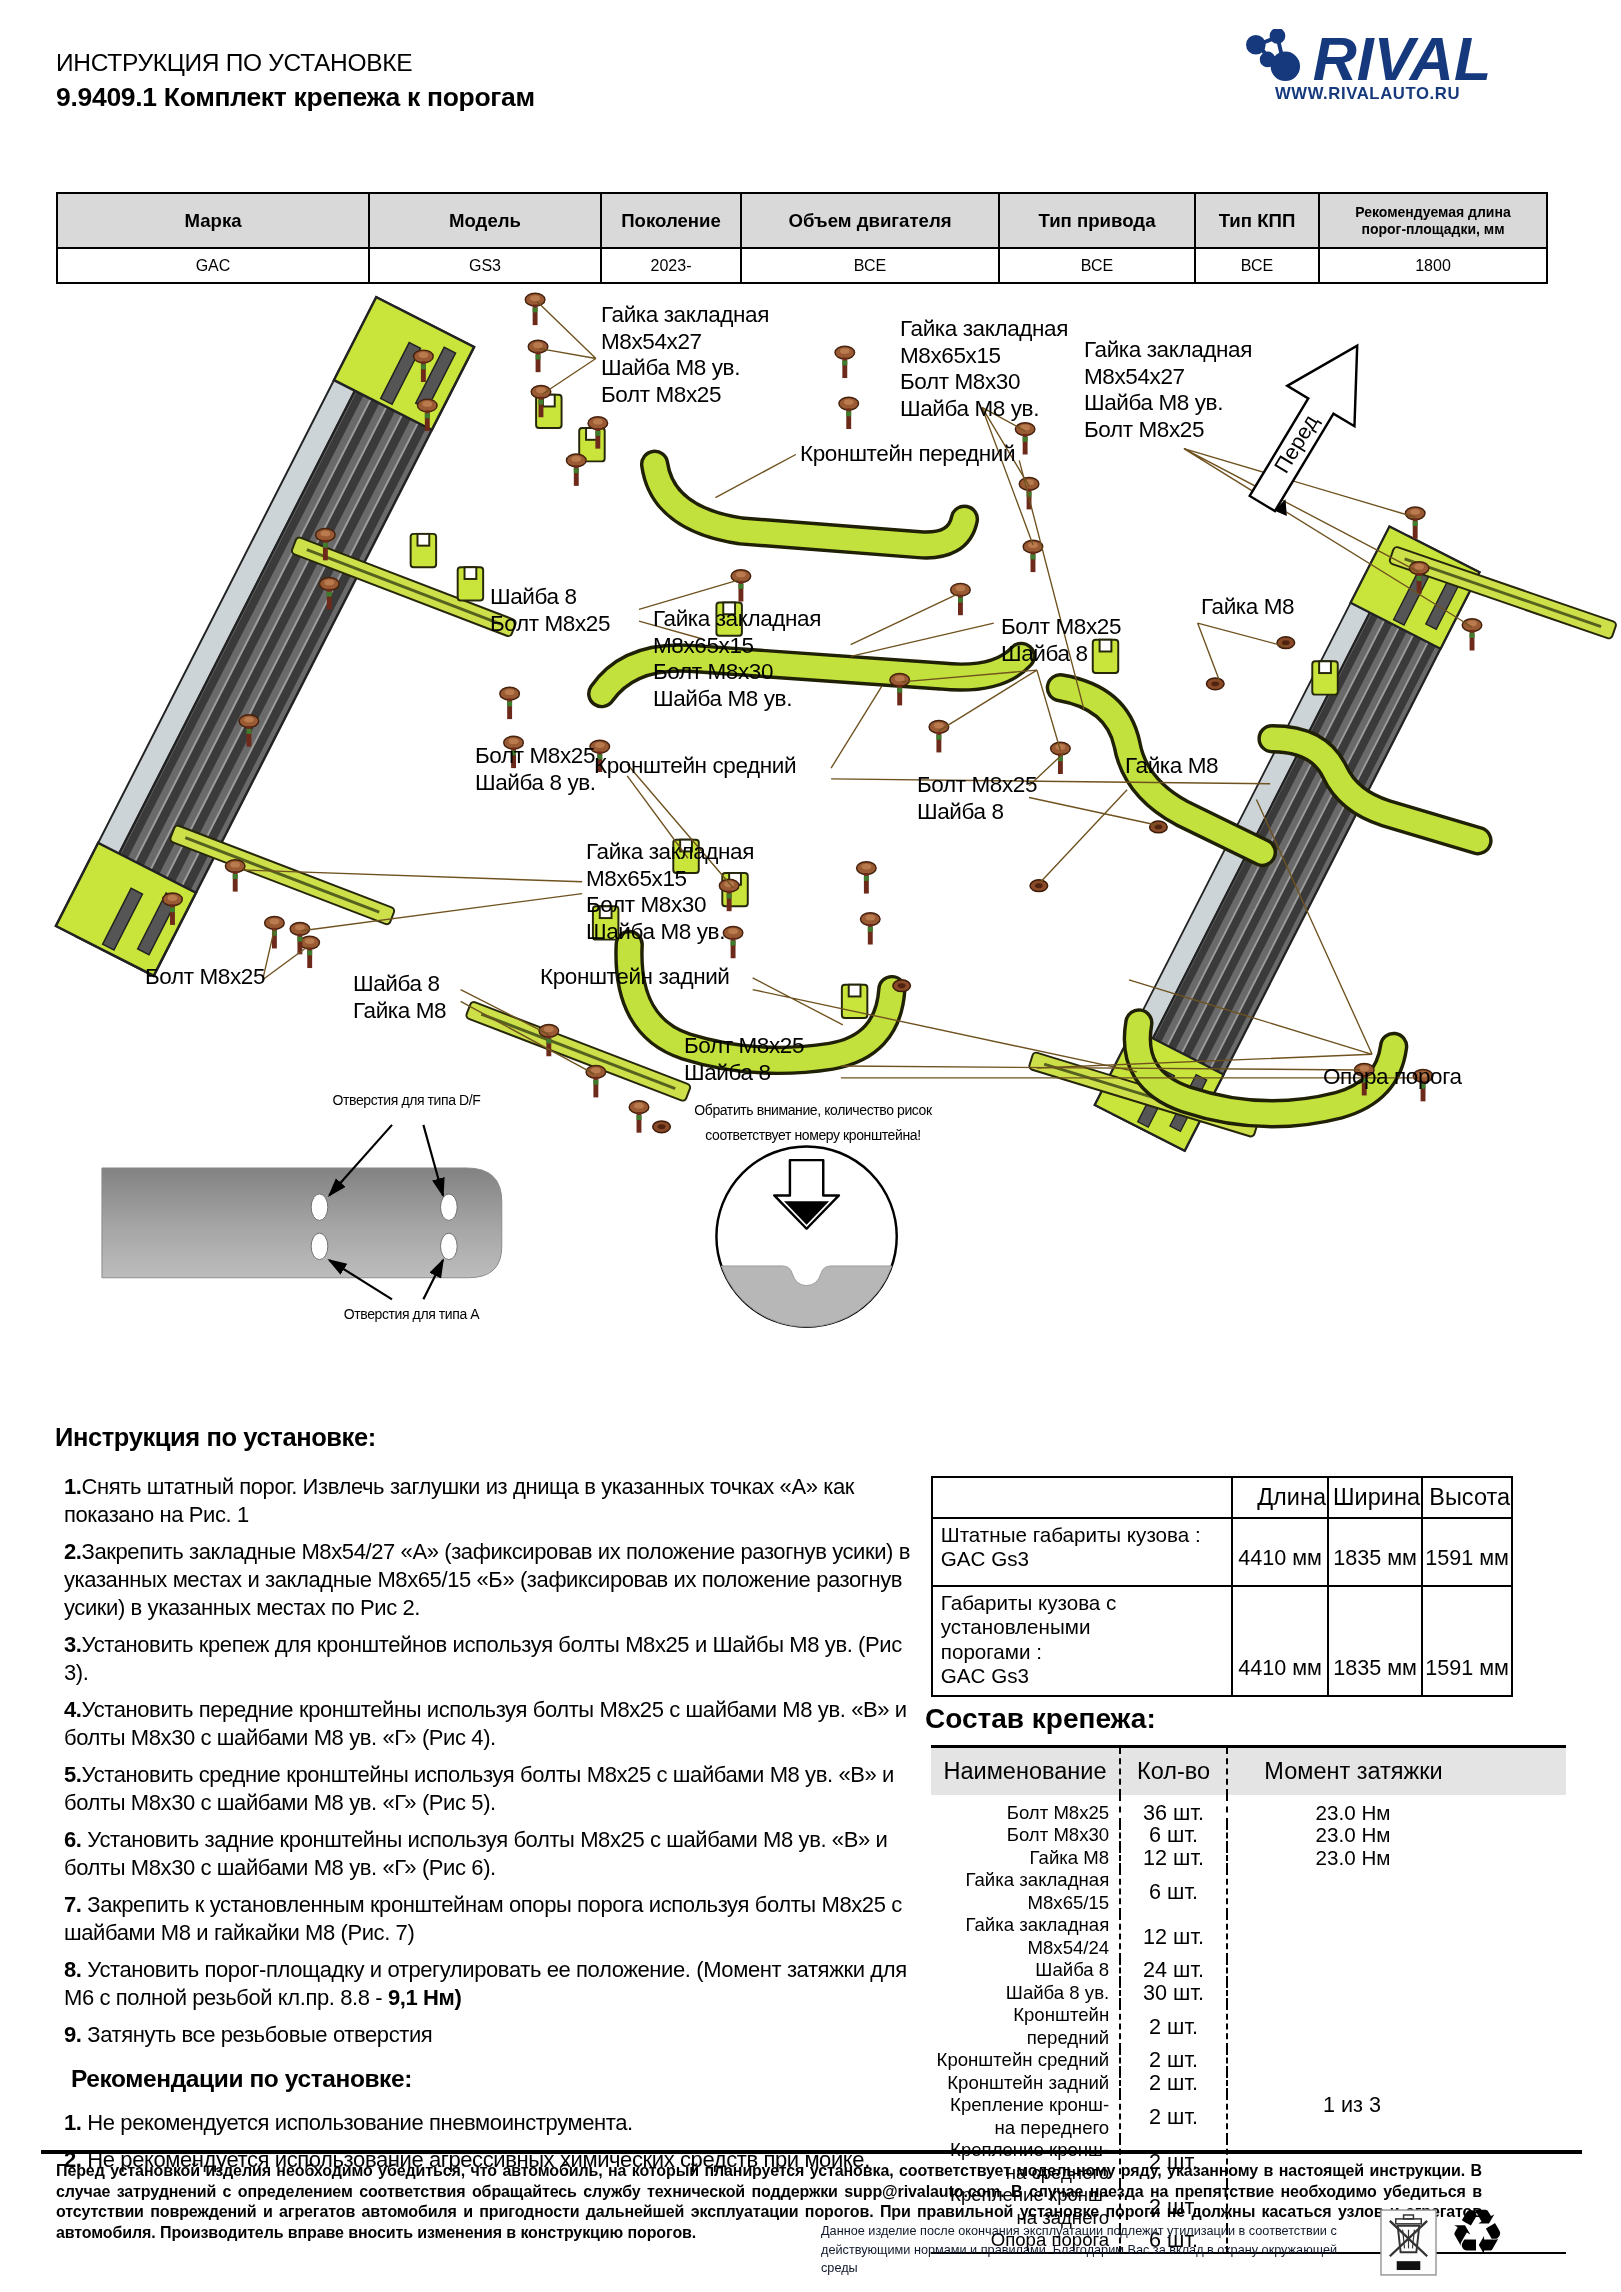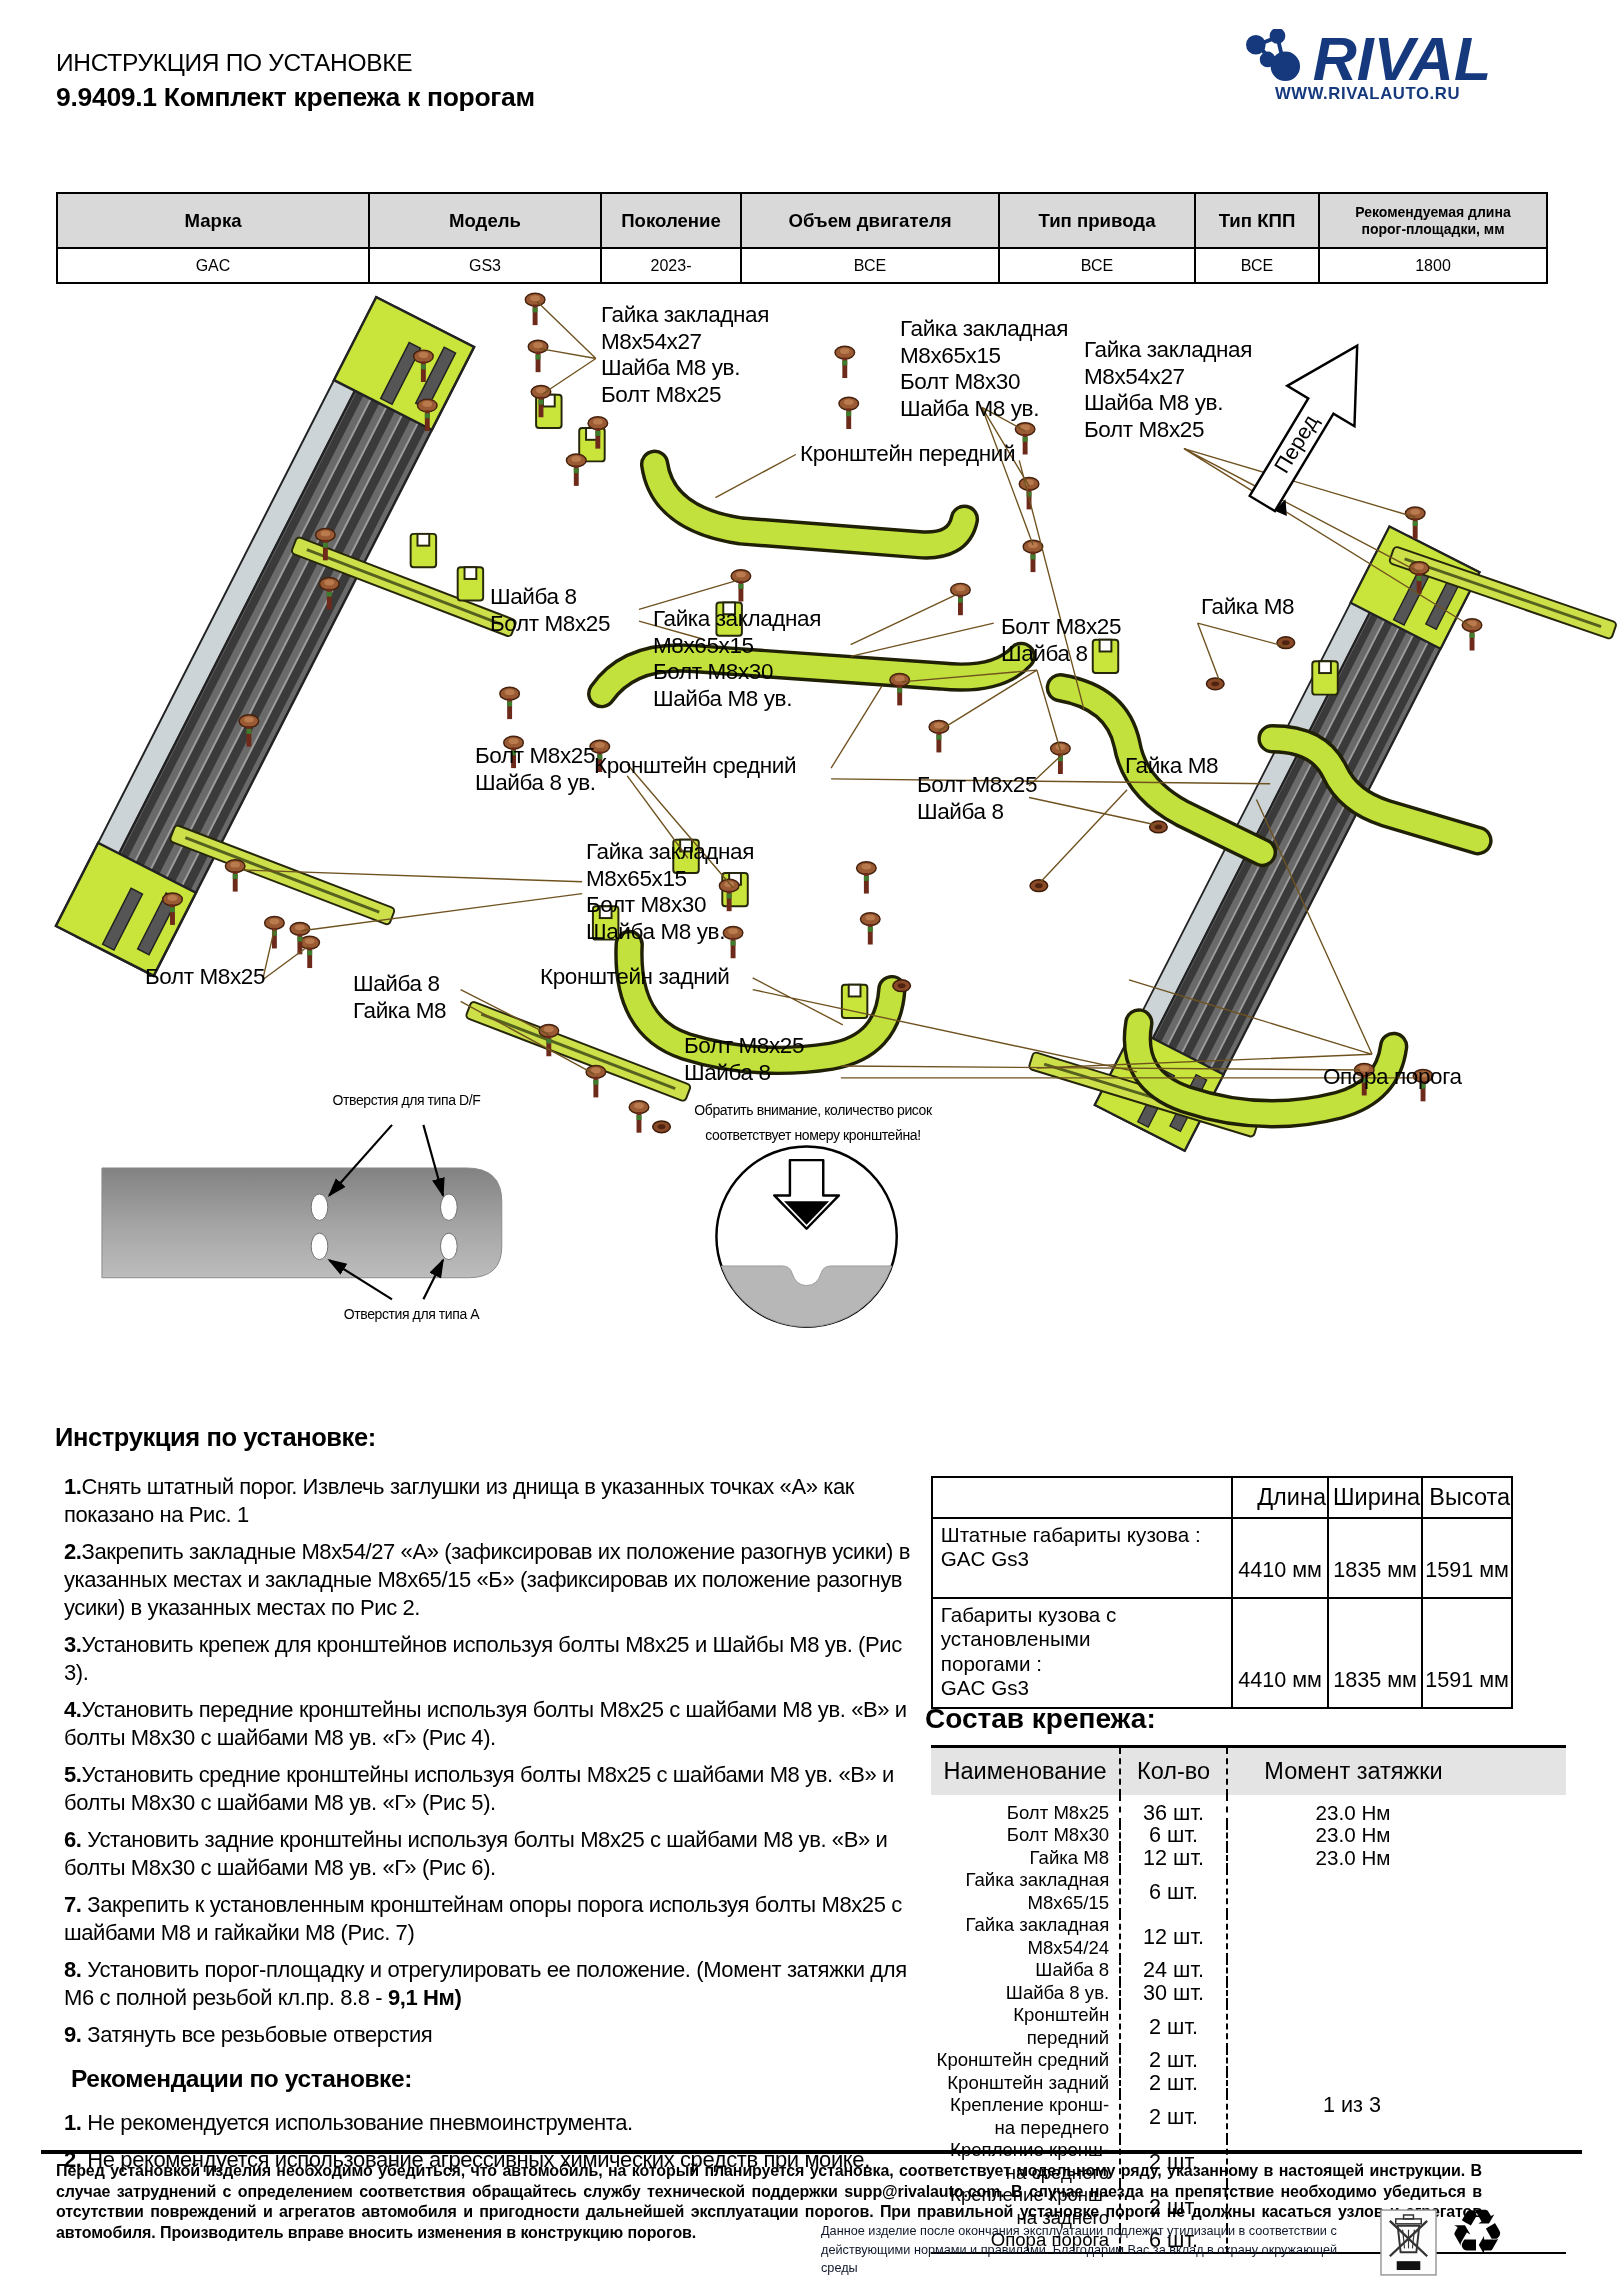--- a/index.html
+++ b/index.html
@@ -387,21 +387,21 @@
         <col style="width:94px">
         <col style="width:90px">
       </colgroup>
     <tbody>
         <tr>
       <th></th>
       <th>Длина</th>
       <th>Ширина</th>
       <th>Высота</th>
     </tr>
-    <tr style="height:80px">
+    <tr style="height:68px">
       <td class="nm">Штатные габариты кузова :
 GAC Gs3</td>
       <td class="val">4410 мм</td>
       <td class="val">1835 мм</td>
       <td class="val">1591 мм</td>
     </tr>
     <tr style="height:110px">
       <td class="nm">Габариты кузова с установлеными
 порогами :
 GAC Gs3</td>

